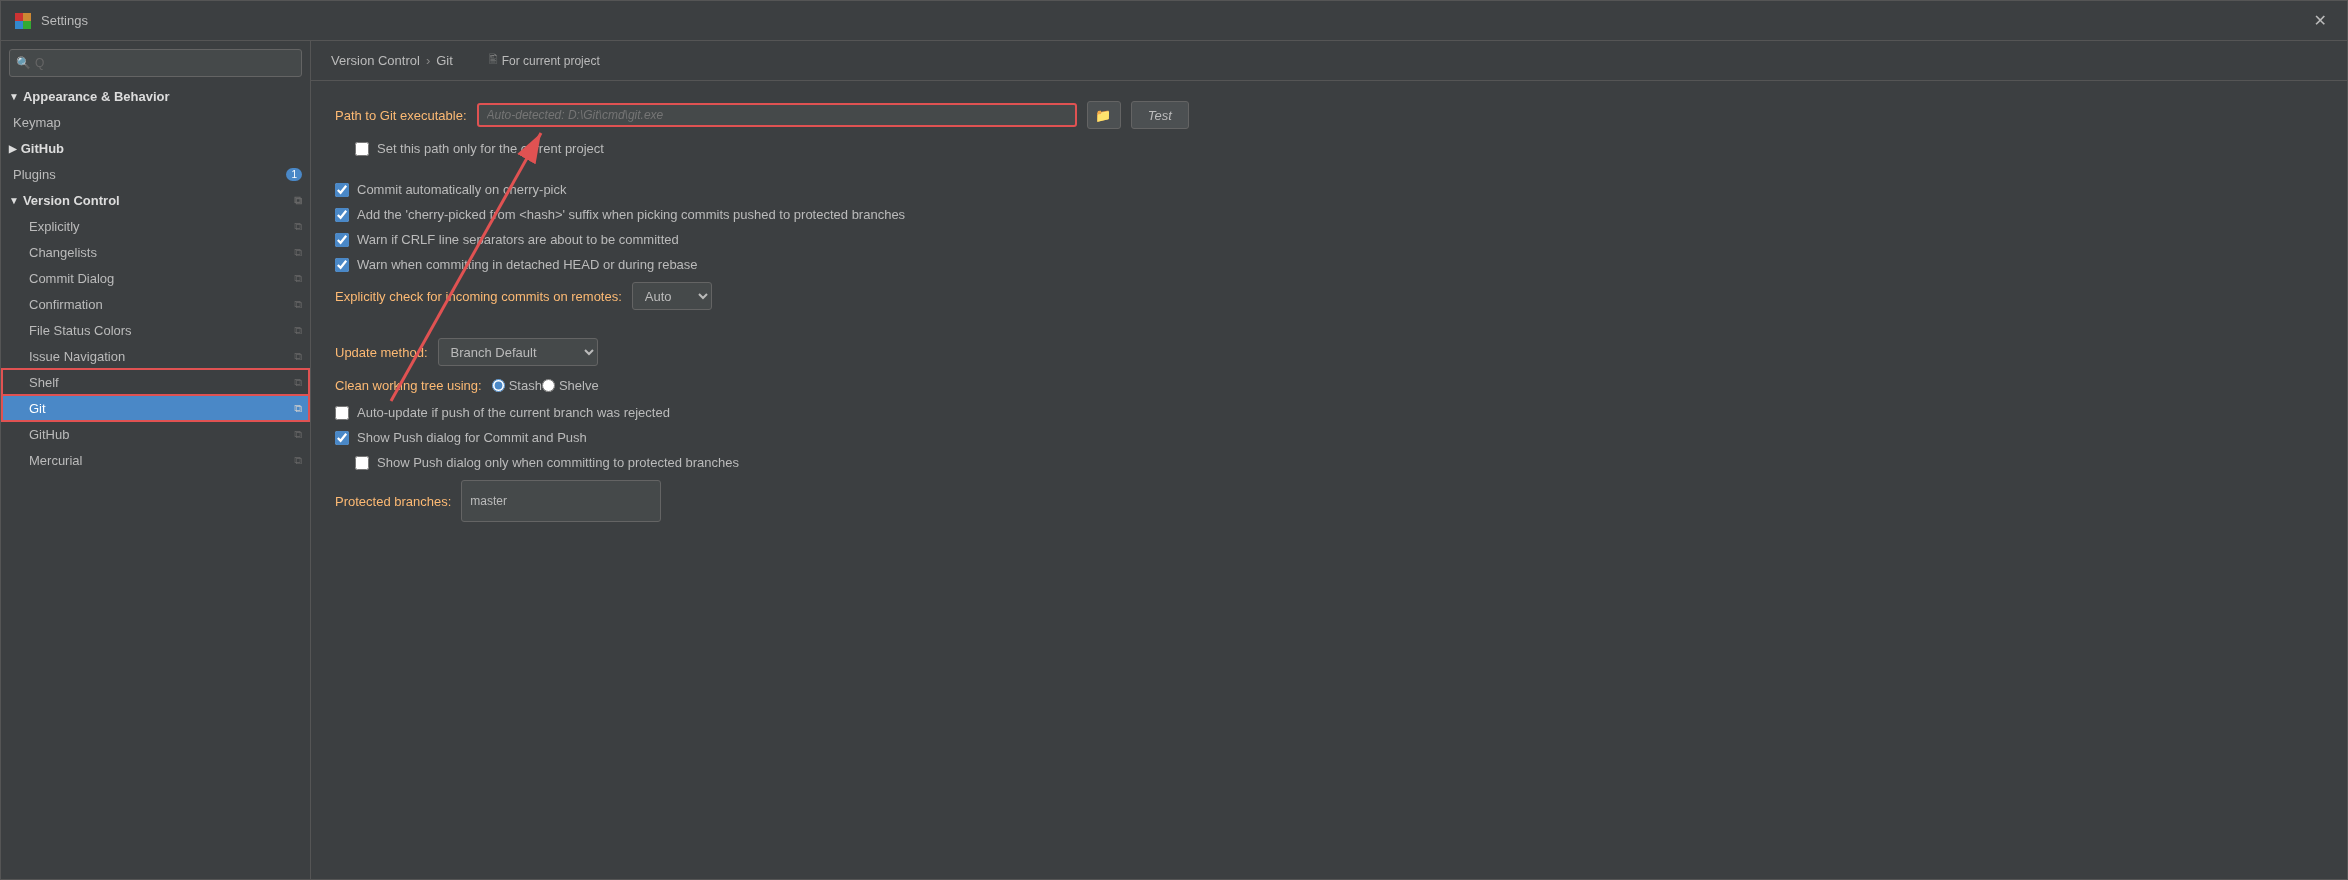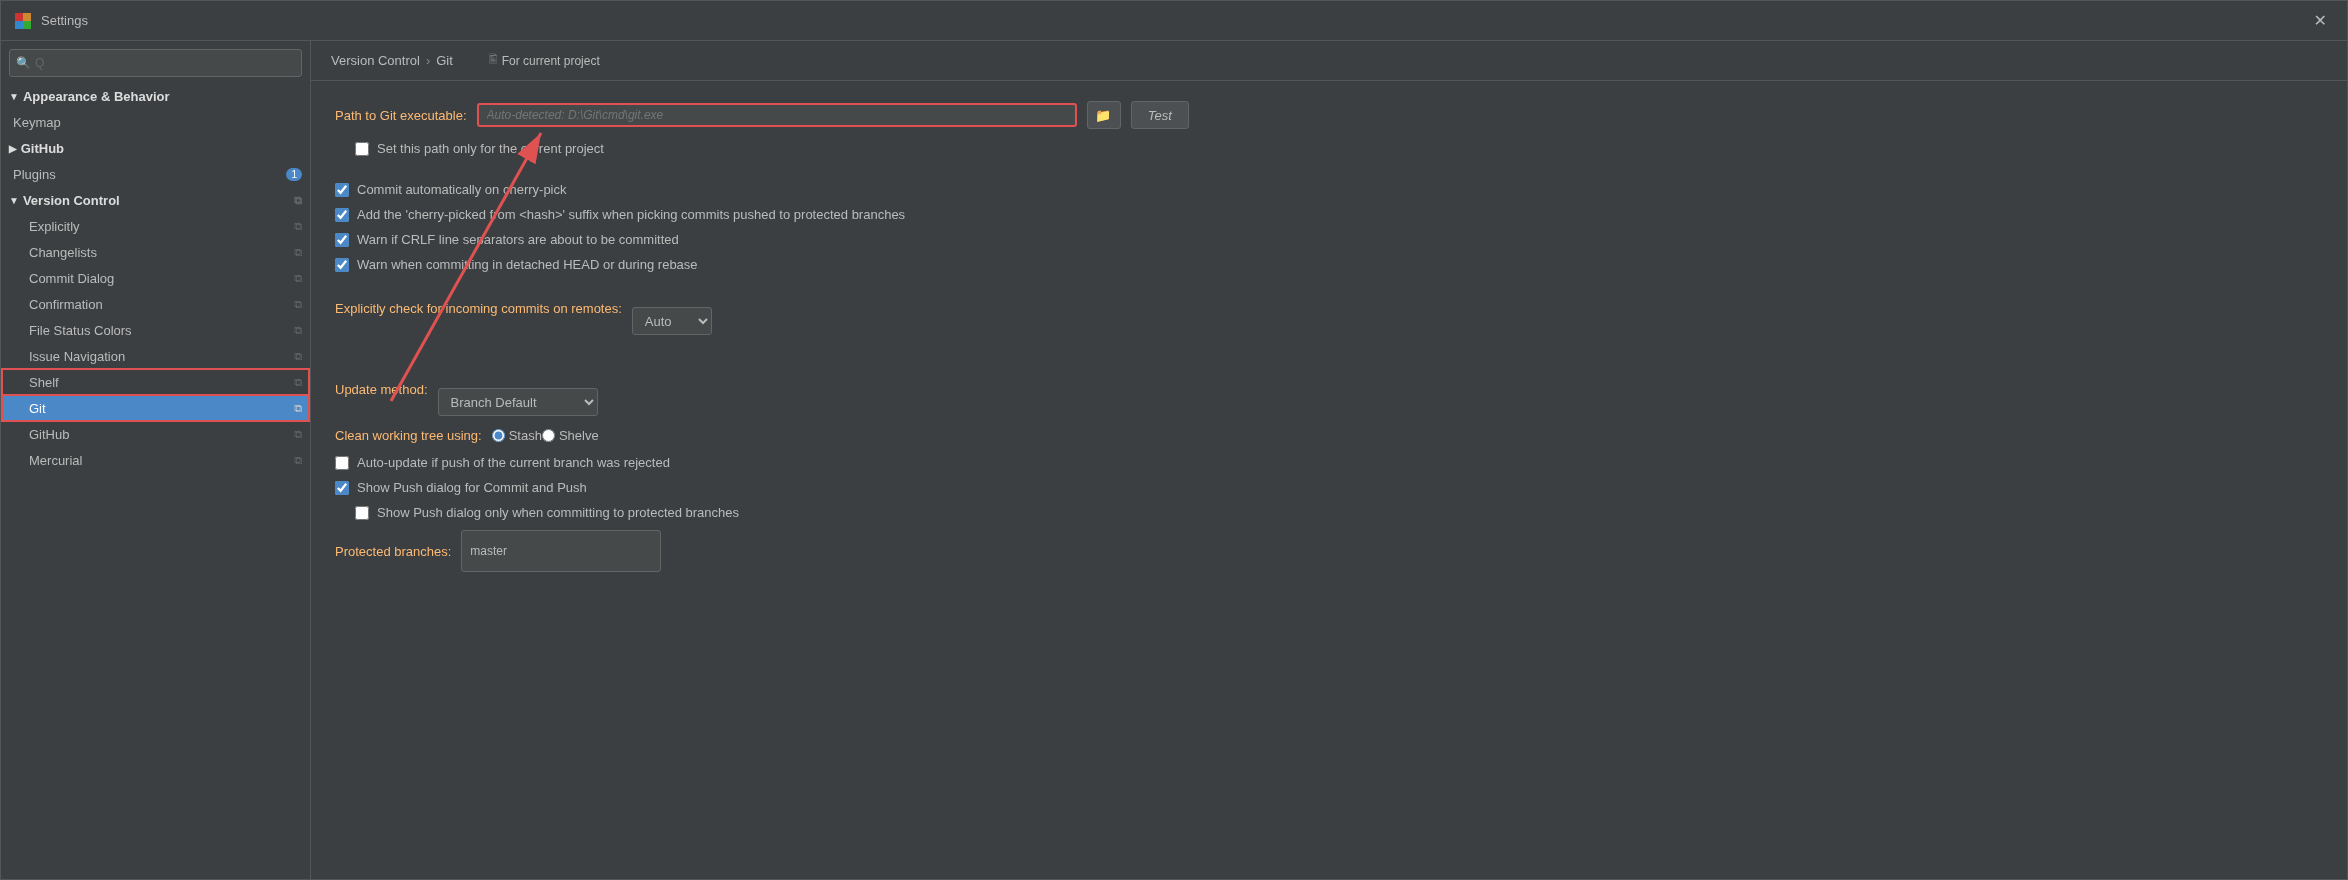--- a/index.html
+++ b/index.html
@@ -218,21 +218,20 @@
     .select-dropdown {
       background: #45494a;
       border: 1px solid #646464;
       border-radius: 3px;
       color: #bbbbbb;
       padding: 3px 8px;
       height: 28px;
       font-size: 13px;
       cursor: pointer;
       appearance: auto;
-      margin-top: 25px;
     }
     .radio-group {
       display: flex;
       align-items: flex-start;
       gap: 0;
     }
     .radio-option {
       display: flex;
       align-items: center;
       gap: 4px;

